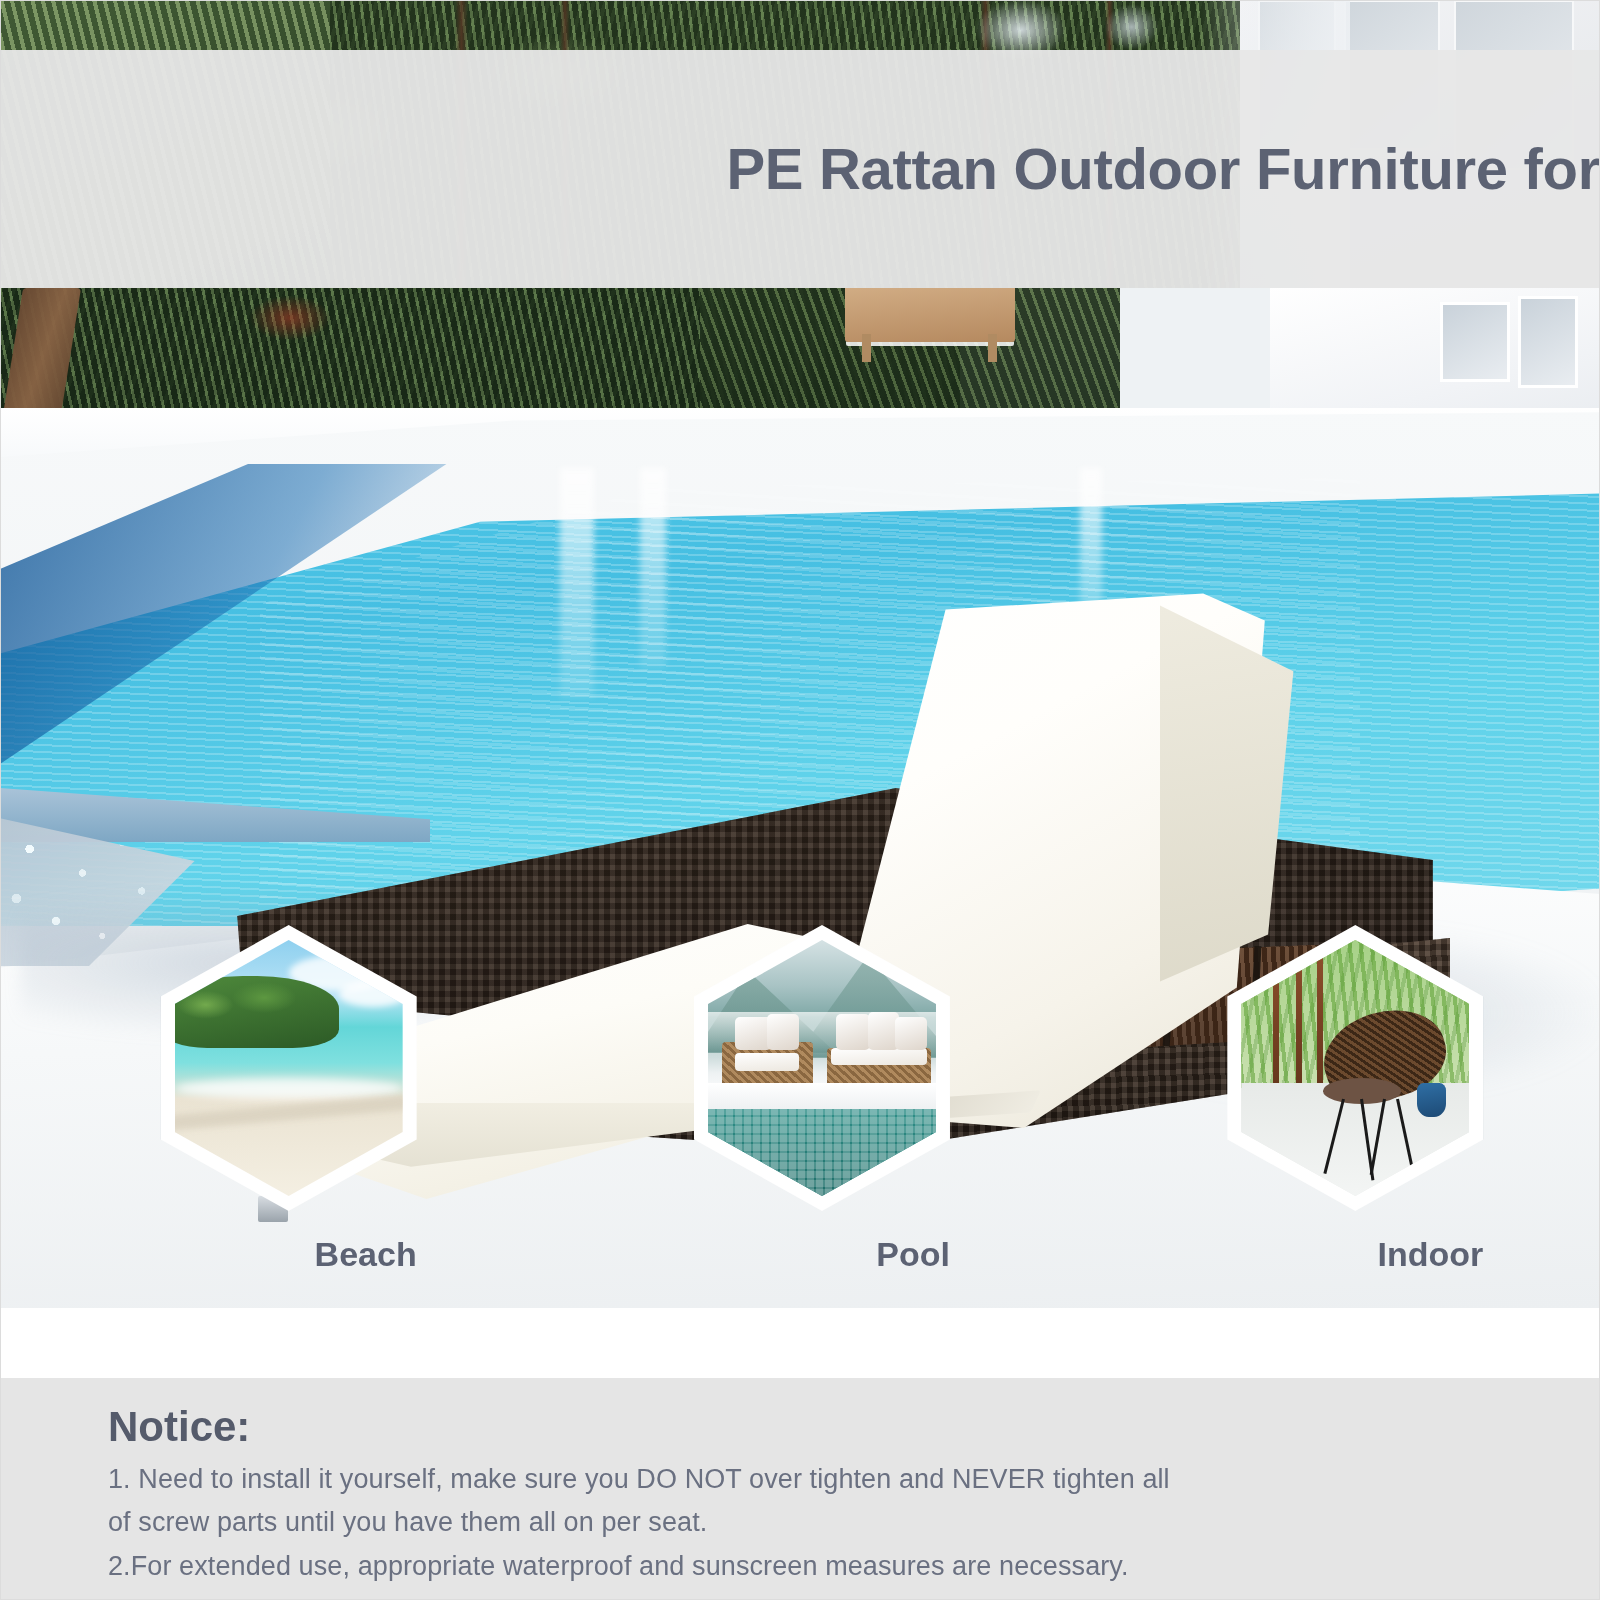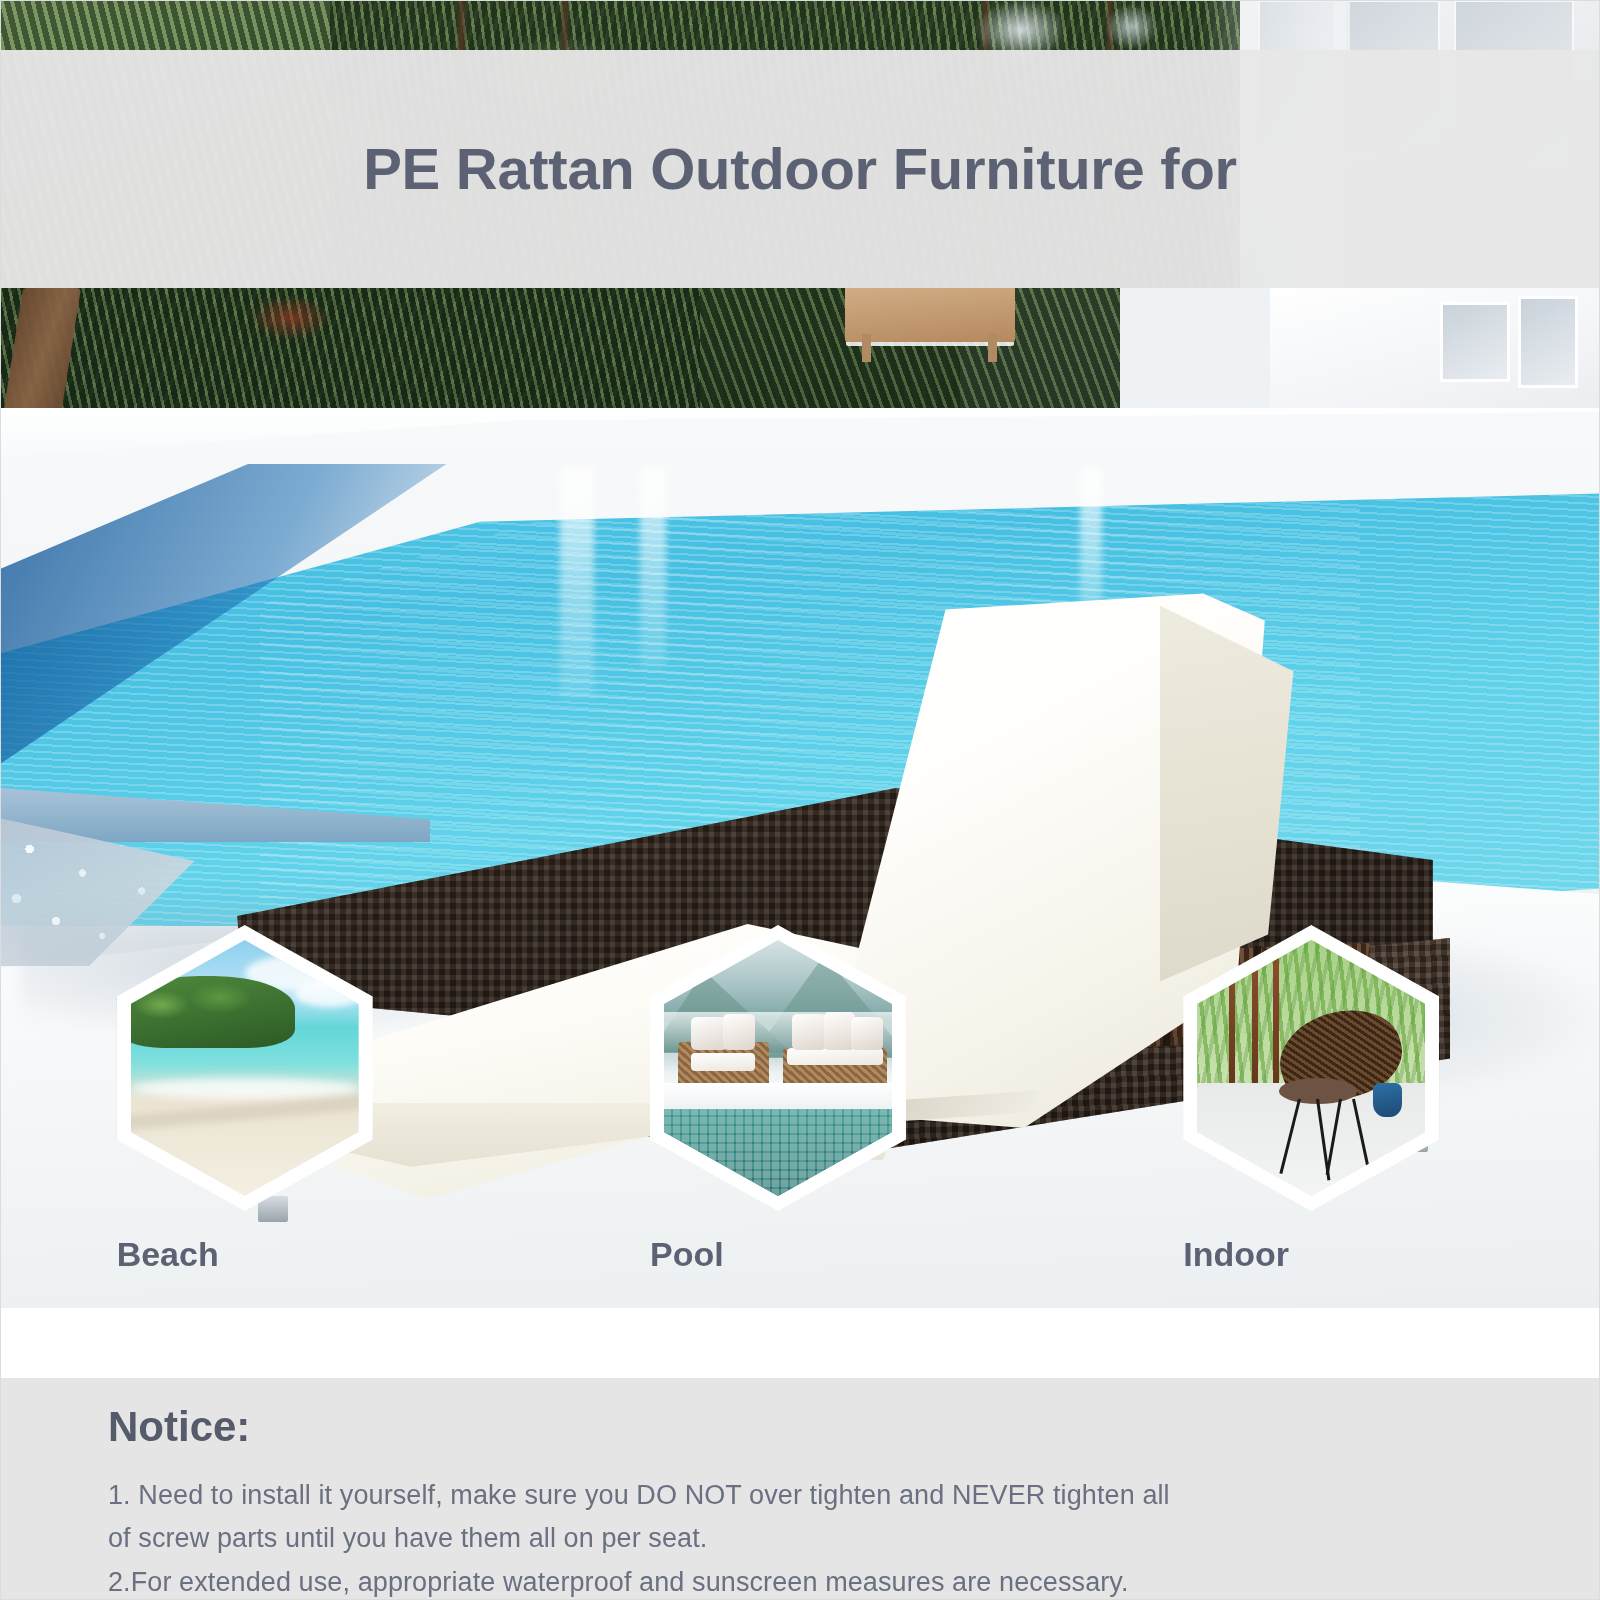--- a/index.html
+++ b/index.html
@@ -59,21 +59,21 @@
   }
   .strip-build-shadow {
     position:absolute; right:250px; top:0; width:150px; height:292px;
     background:linear-gradient(90deg, rgba(0,0,0,0), rgba(238,241,244,.9));
   }
 
   
   .title-banner {
     position:absolute; left:0; top:50px; width:1600px; height:238px;
     background:rgba(231,231,231,0.955);
-    display:flex; align-items:center; justify-content:center;
+    display:flex; align-items:center; justify-content:flex-end;
     z-index:20;
   }
   .title-text {
     text-align:center;
     color:#5c6273;
     font-size:58px;
     font-weight:bold;
     line-height:1.28;
     letter-spacing:-0.3px;
     max-width:1100px;
@@ -317,21 +317,21 @@
     position:absolute; background:#14100c;
     border-radius:2px;
   }
 
   
   .hex-row {
     position:absolute; left:0; top:925px; width:1600px; height:370px;
     display:flex; justify-content:space-around; align-items:flex-start;
     z-index:30;
   }
-  .hex-item { width:300px; display:flex; flex-direction:column; align-items:flex-start; }
+  .hex-item { width:300px; display:flex; flex-direction:column; align-items:flex-end; }
   .hex-frame {
     width:256px; height:286px;
     clip-path:polygon(50% 0%, 100% 25%, 100% 75%, 50% 100%, 0% 75%, 0% 25%);
     background:#ffffff;
     display:flex; align-items:center; justify-content:center;
     filter:drop-shadow(0 4px 10px rgba(70,85,100,.22));
   }
   .hex-inner {
     width:228px; height:256px;
     clip-path:polygon(50% 0%, 100% 25%, 100% 75%, 50% 100%, 0% 75%, 0% 25%);
@@ -405,21 +405,21 @@
       linear-gradient(180deg,#2f8f88,#1f6d68); }
 
   
   .gap-white { position:absolute; left:0; top:1308px; width:1600px; height:70px; background:#ffffff; }
   .notice {
     position:absolute; left:0; top:1378px; width:1600px; height:222px;
     background:#e5e5e5;
     padding:24px 0 0 108px;
   }
   .notice-title {
-    color:#555b6b; font-size:42px; font-weight:bold; line-height:1.18; margin-bottom:22px;
+    color:#555b6b; font-size:42px; font-weight:bold; line-height:1.18; margin-bottom:6px;
   }
   .notice-line {
     color:#6a7081; font-size:27px; line-height:1.62; letter-spacing:.1px;
   }
 
   
   .page-border { position:absolute; inset:0; border:1px solid #dcdcdc; pointer-events:none; z-index:60; }
 </style>
 </head>
 <body>

